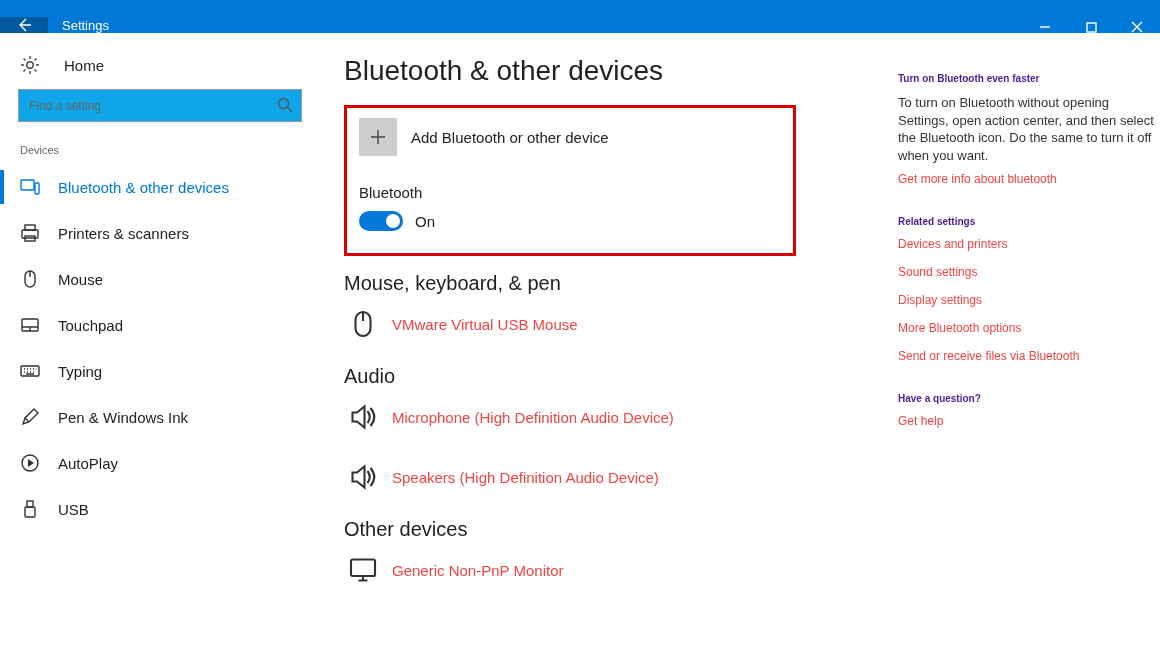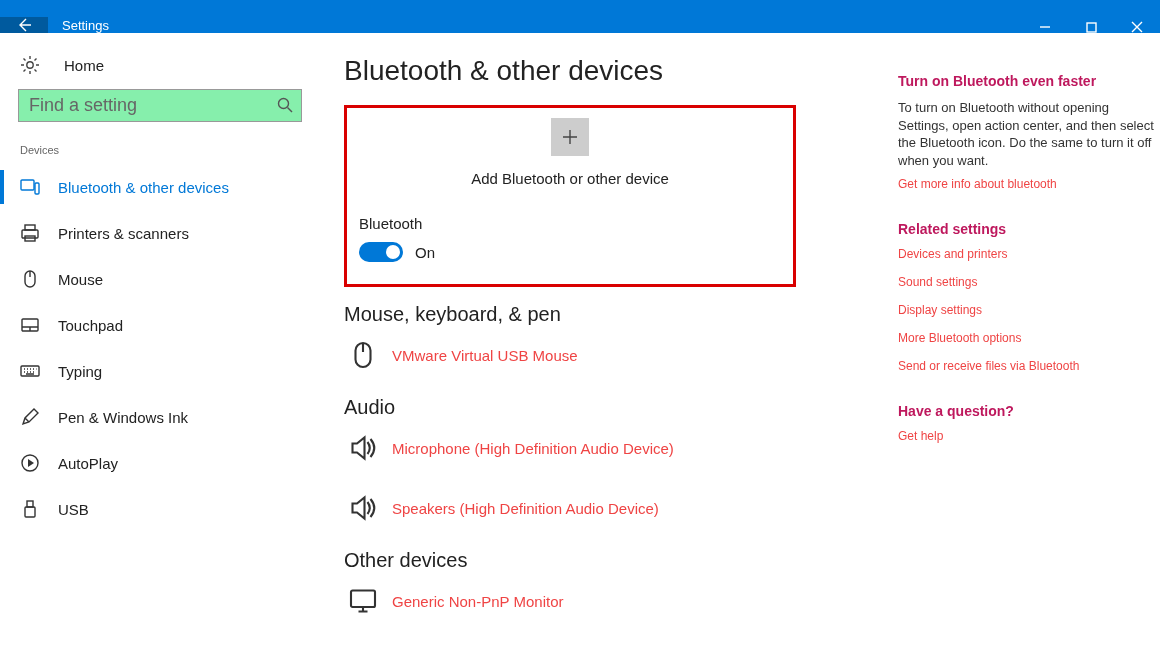--- a/index.html
+++ b/index.html
@@ -15,55 +15,55 @@
 
   
   .app-body { display: flex; height: calc(657px - 33px); background: #fff; }
 
   
   .sidebar { width: 320px; padding: 18px 0 0 0; }
   .home-row { display: flex; align-items: center; gap: 24px; padding: 4px 0 14px 20px; font-size: 15px; color: #222; }
   .home-row .icon { width: 20px; height: 20px; color: #444; }
 
   .search-wrap { margin: 0 18px 22px 18px; position: relative; }
-  .search { width: 100%; height: 33px; border: 1px solid #999; padding: 0 34px 0 10px; font-size: 18px; background: #86efac; }
+  .search { width: 100%; height: 33px; border: 1px solid #999; padding: 0 34px 0 10px; font-size: 12px; background: #0ea5e9; }
   .search::placeholder { color: #666; }
   .search-icon { position: absolute; right: 8px; top: 7px; width: 18px; height: 18px; color: #555; }
 
   .section-title { font-size: 11px; color: #666; padding: 0 0 8px 20px; }
 
   .nav-item { display: flex; align-items: center; gap: 18px; padding: 0 0 0 20px; height: 46px; font-size: 15px; color: #222; }
   .nav-item.selected { color: #0078d7; position: relative; }
   .nav-item.selected::before { content: ""; position: absolute; left: 0; top: 6px; bottom: 6px; width: 4px; background: #0078d7; }
   .nav-item .icon { width: 20px; height: 20px; color: #333; flex: none; }
   .nav-item.selected .icon { color: #0078d7; }
 
   
   .main { flex: 1; padding: 22px 20px 0 24px; overflow: hidden; }
   .page-title { font-size: 28px; font-weight: 400; color: #222; margin-bottom: 18px; }
 
   .highlight-box { border: 3px solid #d90000; padding: 10px 12px 22px 12px; width: 452px; margin-bottom: 16px; }
 
-  .add-row { display: flex; align-items: center; gap: 14px; flex-direction: column; }
+  .add-row { display: flex; align-items: center; gap: 14px; }
   .add-btn { width: 38px; height: 38px; background: #cdcdcd; display: flex; align-items: center; justify-content: center; color: #444; }
   .add-label { font-size: 15px; color: #222; }
 
   .bt-label { font-size: 15px; color: #222; margin-top: 28px; }
   .toggle-row { display: flex; align-items: center; gap: 12px; margin-top: 10px; }
   .toggle { width: 44px; height: 20px; border-radius: 10px; background: #0078d7; position: relative; }
   .toggle::after { content:""; position:absolute; right:3px; top:3px; width:14px; height:14px; border-radius:50%; background:#fff; }
   .toggle-state { font-size: 15px; color: #222; }
 
   .sec-head { font-size: 20px; font-weight: 500; color: #222; margin-top: 4px; margin-bottom: 6px; }
   .device-row { display: flex; align-items: center; gap: 14px; padding: 8px 0 22px 4px; font-size: 15px; color: #ef4444; }
   .device-row .icon { width: 30px; height: 30px; color: #333; flex: none; }
 
   
   .right { width: 262px; padding: 40px 0 0 0; }
-  .right h3 { font-size: 14px; font-weight: 600; color: #be185d; margin-bottom: 10px; }
+  .right h3 { font-size: 10px; font-weight: 600; color: #4c1d95; margin-bottom: 10px; }
   .right p  { font-size: 13px; color: #333; line-height: 1.35; margin-bottom: 8px; }
   .right a  { display: block; font-size: 12px; color: #ef4444; text-decoration: none; margin-bottom: 14px; }
   .right .block { margin-bottom: 30px; }
 
   svg { stroke: currentColor; stroke-width: 1.4; fill: none; }
 </style>
 </head>
 <body>
 
 <div class="titlebar">

